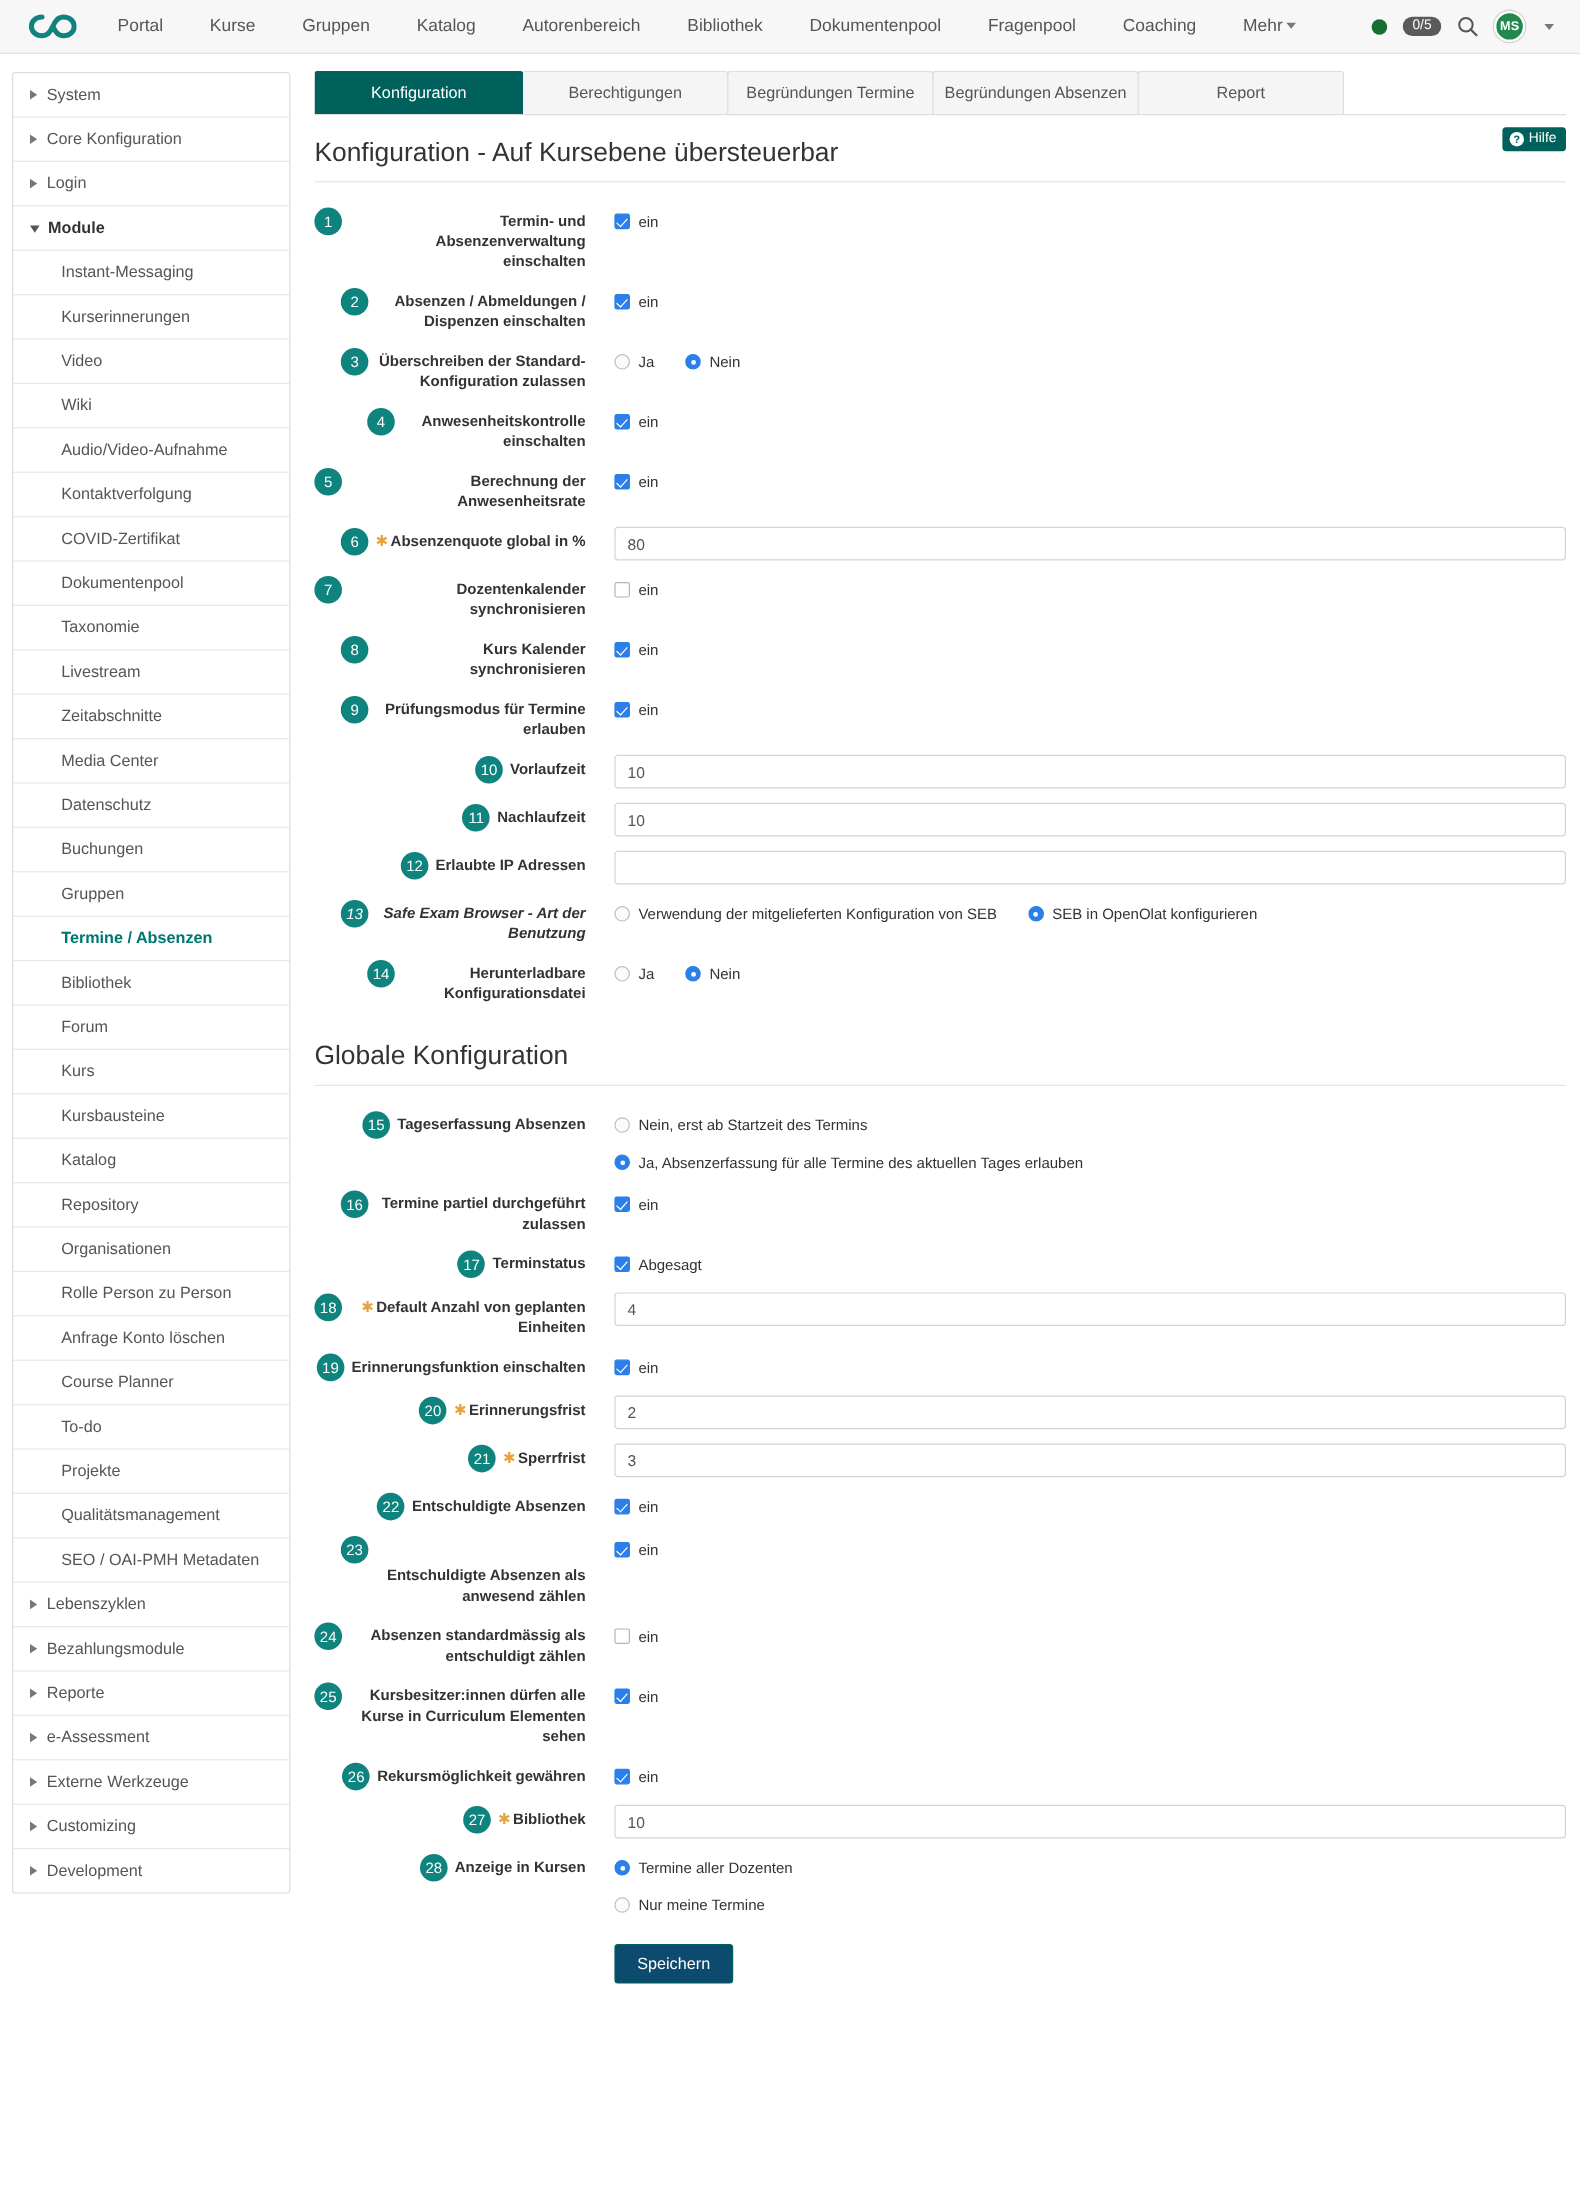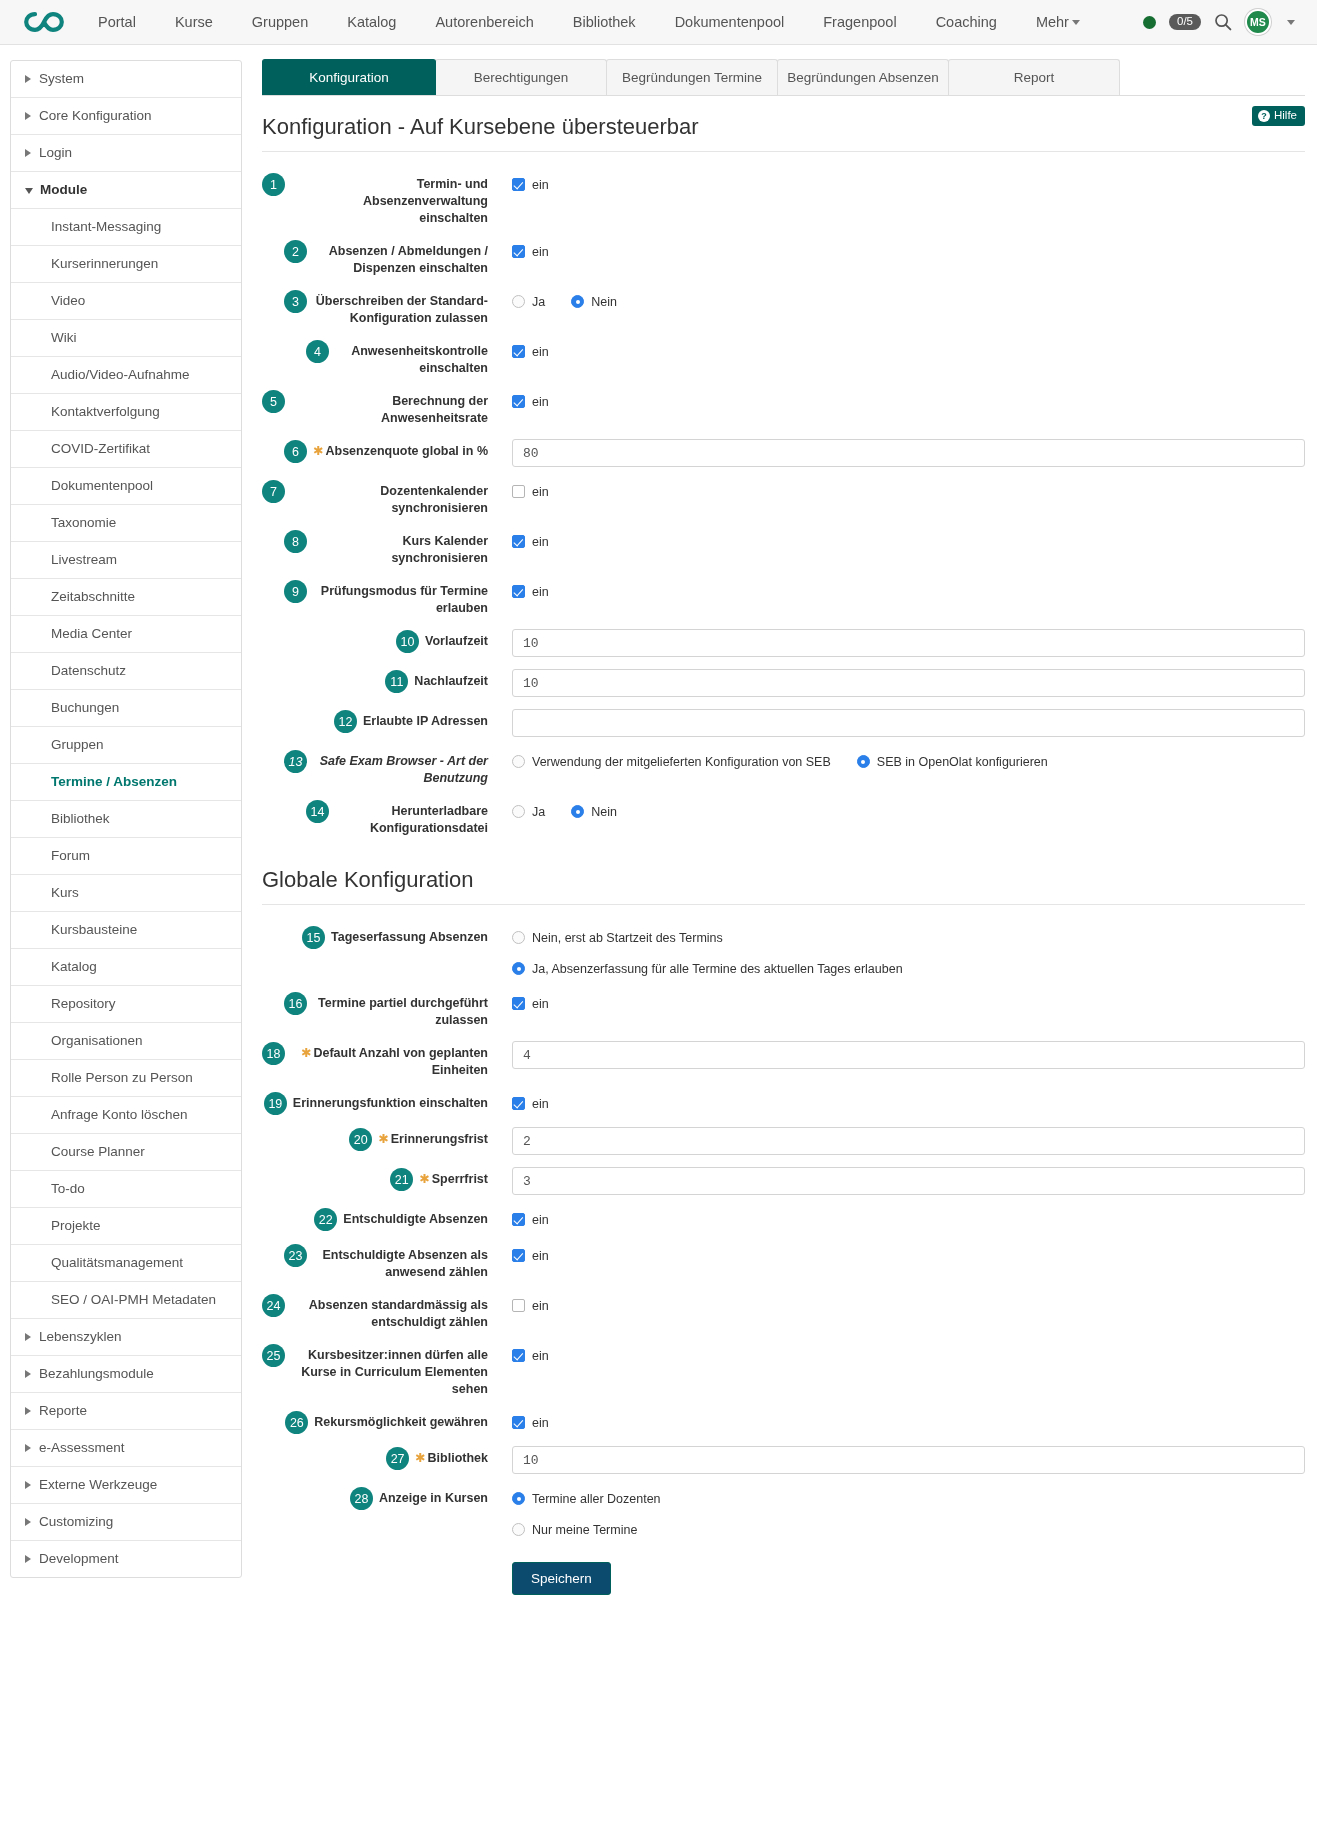--- a/index.html
+++ b/index.html
@@ -280,21 +280,21 @@
     background: #ffffff;
   }
   .radlabel { font-size: 12.5px; color: #333333; }
 
   .tinput {
     width: 100%;
     height: 28px;
     border: 1px solid #d4d4d4;
     border-radius: 3px;
     background: #ffffff;
-    font-family: Liberation Mono, monospace;
+    font-family: Liberation Sans, sans-serif;
     font-size: 13px;
     color: #555555;
     padding: 0 10px;
     outline: none;
   }
   .fctl.inputcell { padding-left: 24px; padding-right: 0px; padding-top: 0; }
 
   .savebar { padding: 16px 0 30px 250px; }
   .savebtn {
     background: #0c4a6e;
@@ -697,20 +697,32 @@
               <div class="flabel"><span>Termine partiel durchgeführt zulassen</span></div>
             </div>
             <div class="fctl">
               <label class="chkline">
                 <span class="chk on"></span>
                 <span class="chklabel">ein</span>
               </label>
             </div>
           </div>
           <div class="frow">
+            <div class="flabelwrap" style="padding-left: 44px;">
+              <span class="badge">17</span>
+              <div class="flabel"><span>Terminstatus</span></div>
+            </div>
+            <div class="fctl">
+              <label class="chkline">
+                <span class="chk on"></span>
+                <span class="chklabel">Abgesagt</span>
+              </label>
+            </div>
+          </div>
+          <div class="frow">
             <div class="flabelwrap" style="padding-left: 0px;">
               <span class="badge">18</span>
               <div class="flabel"><span class="req">✱</span><span>Default Anzahl von geplanten Einheiten</span></div>
             </div>
             <div class="fctl inputcell"><input type="text" class="tinput" value="4" style=""></div>
           </div>
           <div class="frow">
             <div class="flabelwrap" style="padding-left: 0px;">
               <span class="badge">19</span>
               <div class="flabel"><span>Erinnerungsfunktion einschalten</span></div>
@@ -742,21 +754,21 @@
               <div class="flabel"><span>Entschuldigte Absenzen</span></div>
             </div>
             <div class="fctl">
               <label class="chkline">
                 <span class="chk on"></span>
                 <span class="chklabel">ein</span>
               </label>
             </div>
           </div>
           <div class="frow">
-            <div class="flabelwrap" style="padding-left: 22px;">
+            <div class="flabelwrap" style="padding-left: 22px; flex-direction: column;">
               <span class="badge">23</span>
               <div class="flabel"><span>Entschuldigte Absenzen als anwesend zählen</span></div>
             </div>
             <div class="fctl">
               <label class="chkline">
                 <span class="chk on"></span>
                 <span class="chklabel">ein</span>
               </label>
             </div>
           </div>

